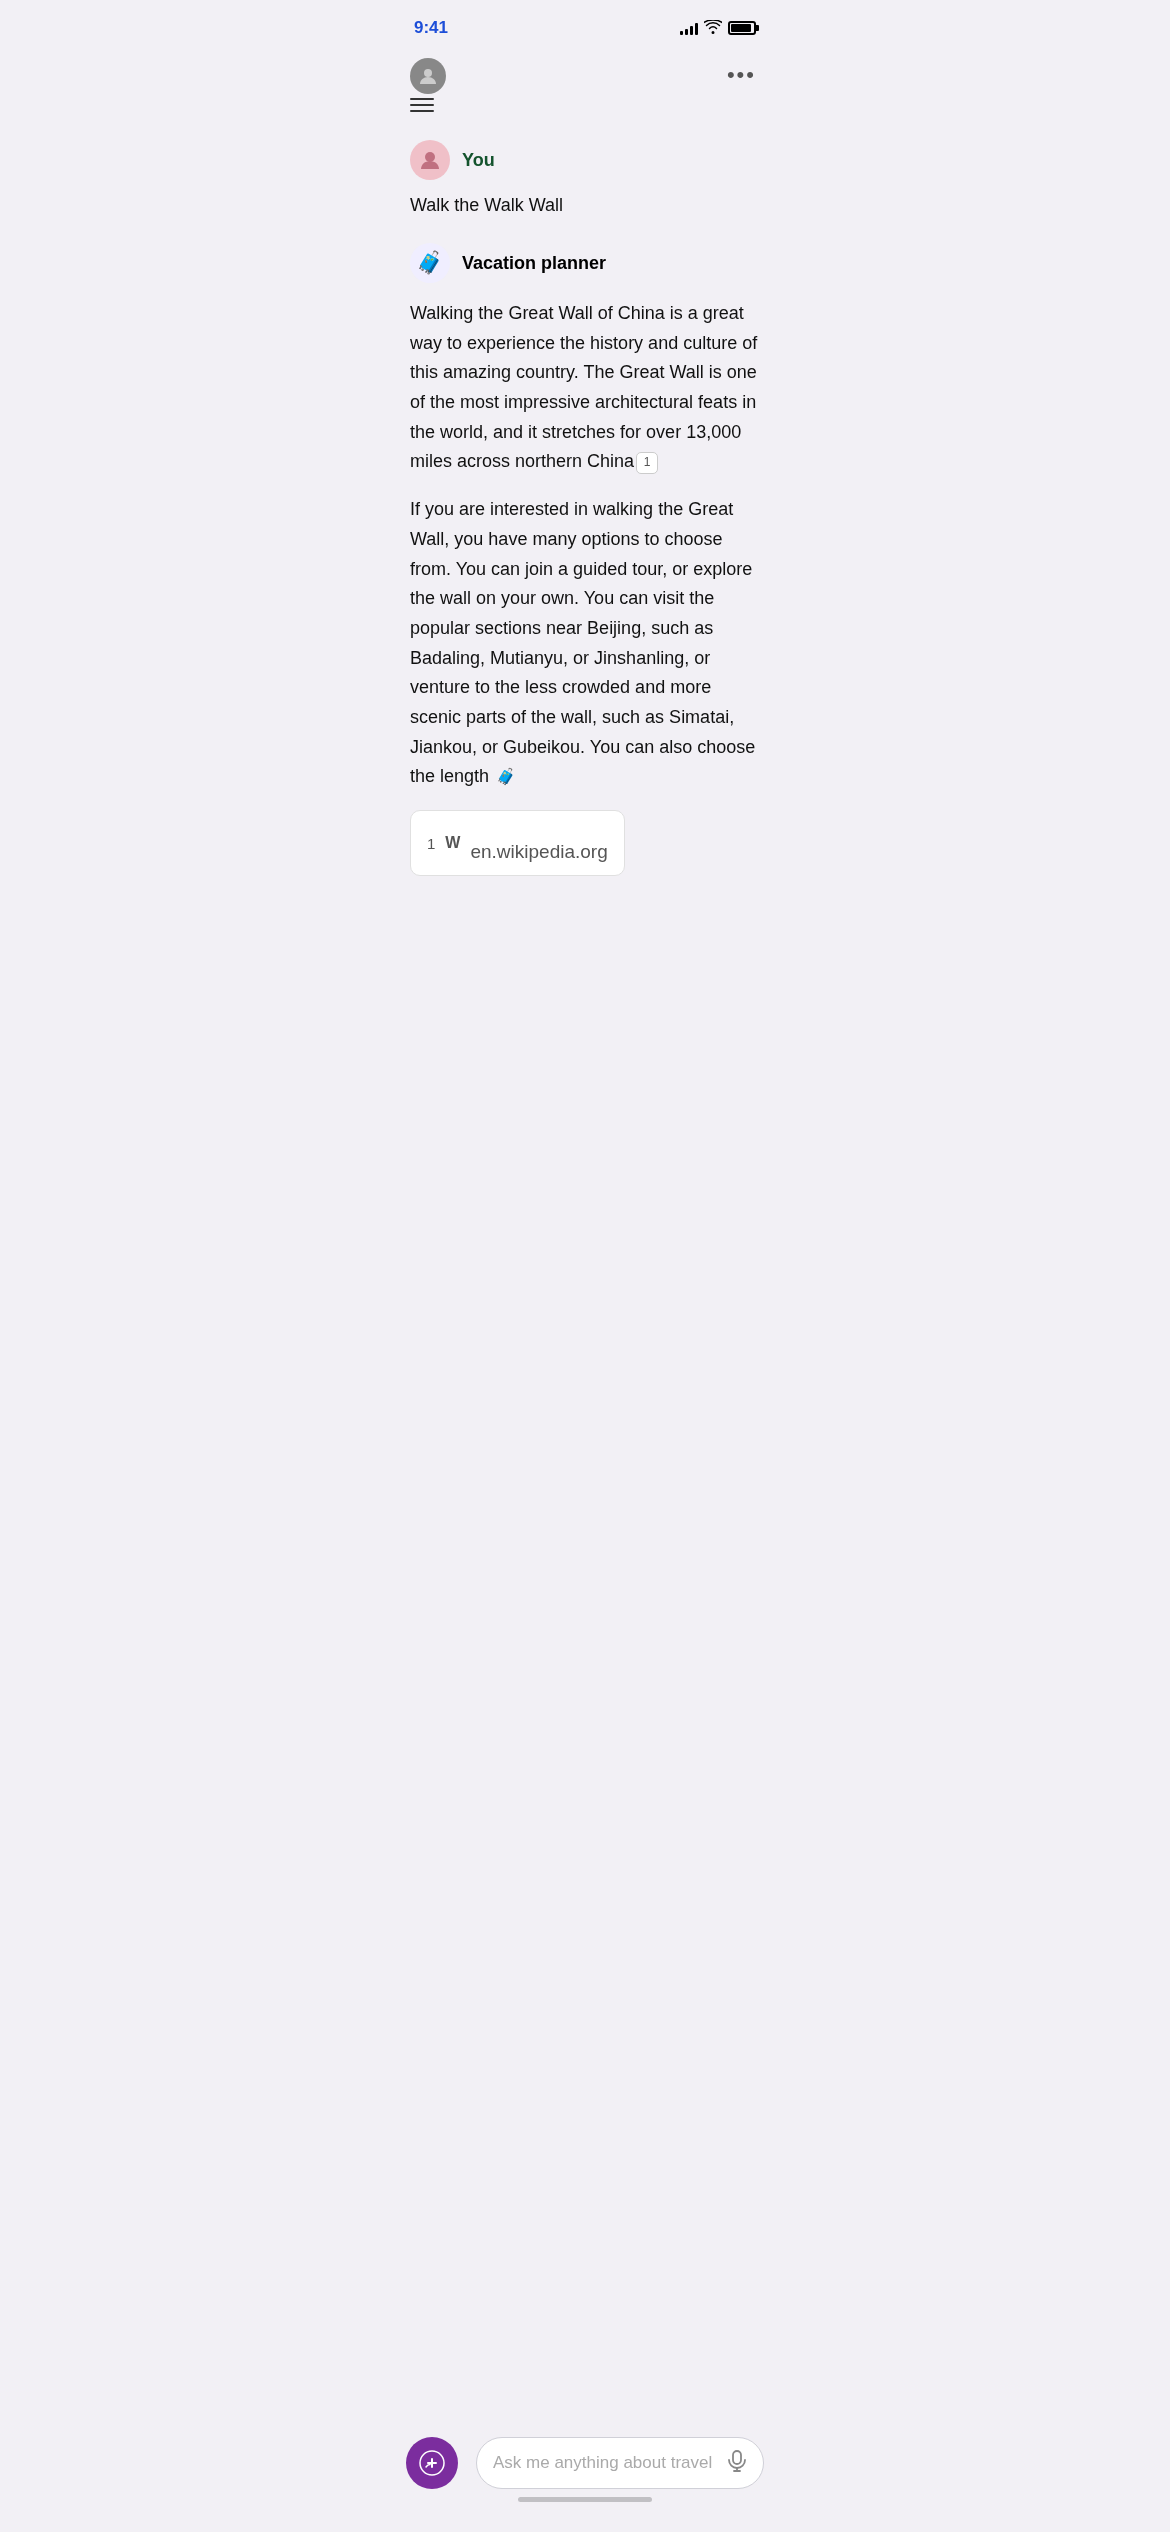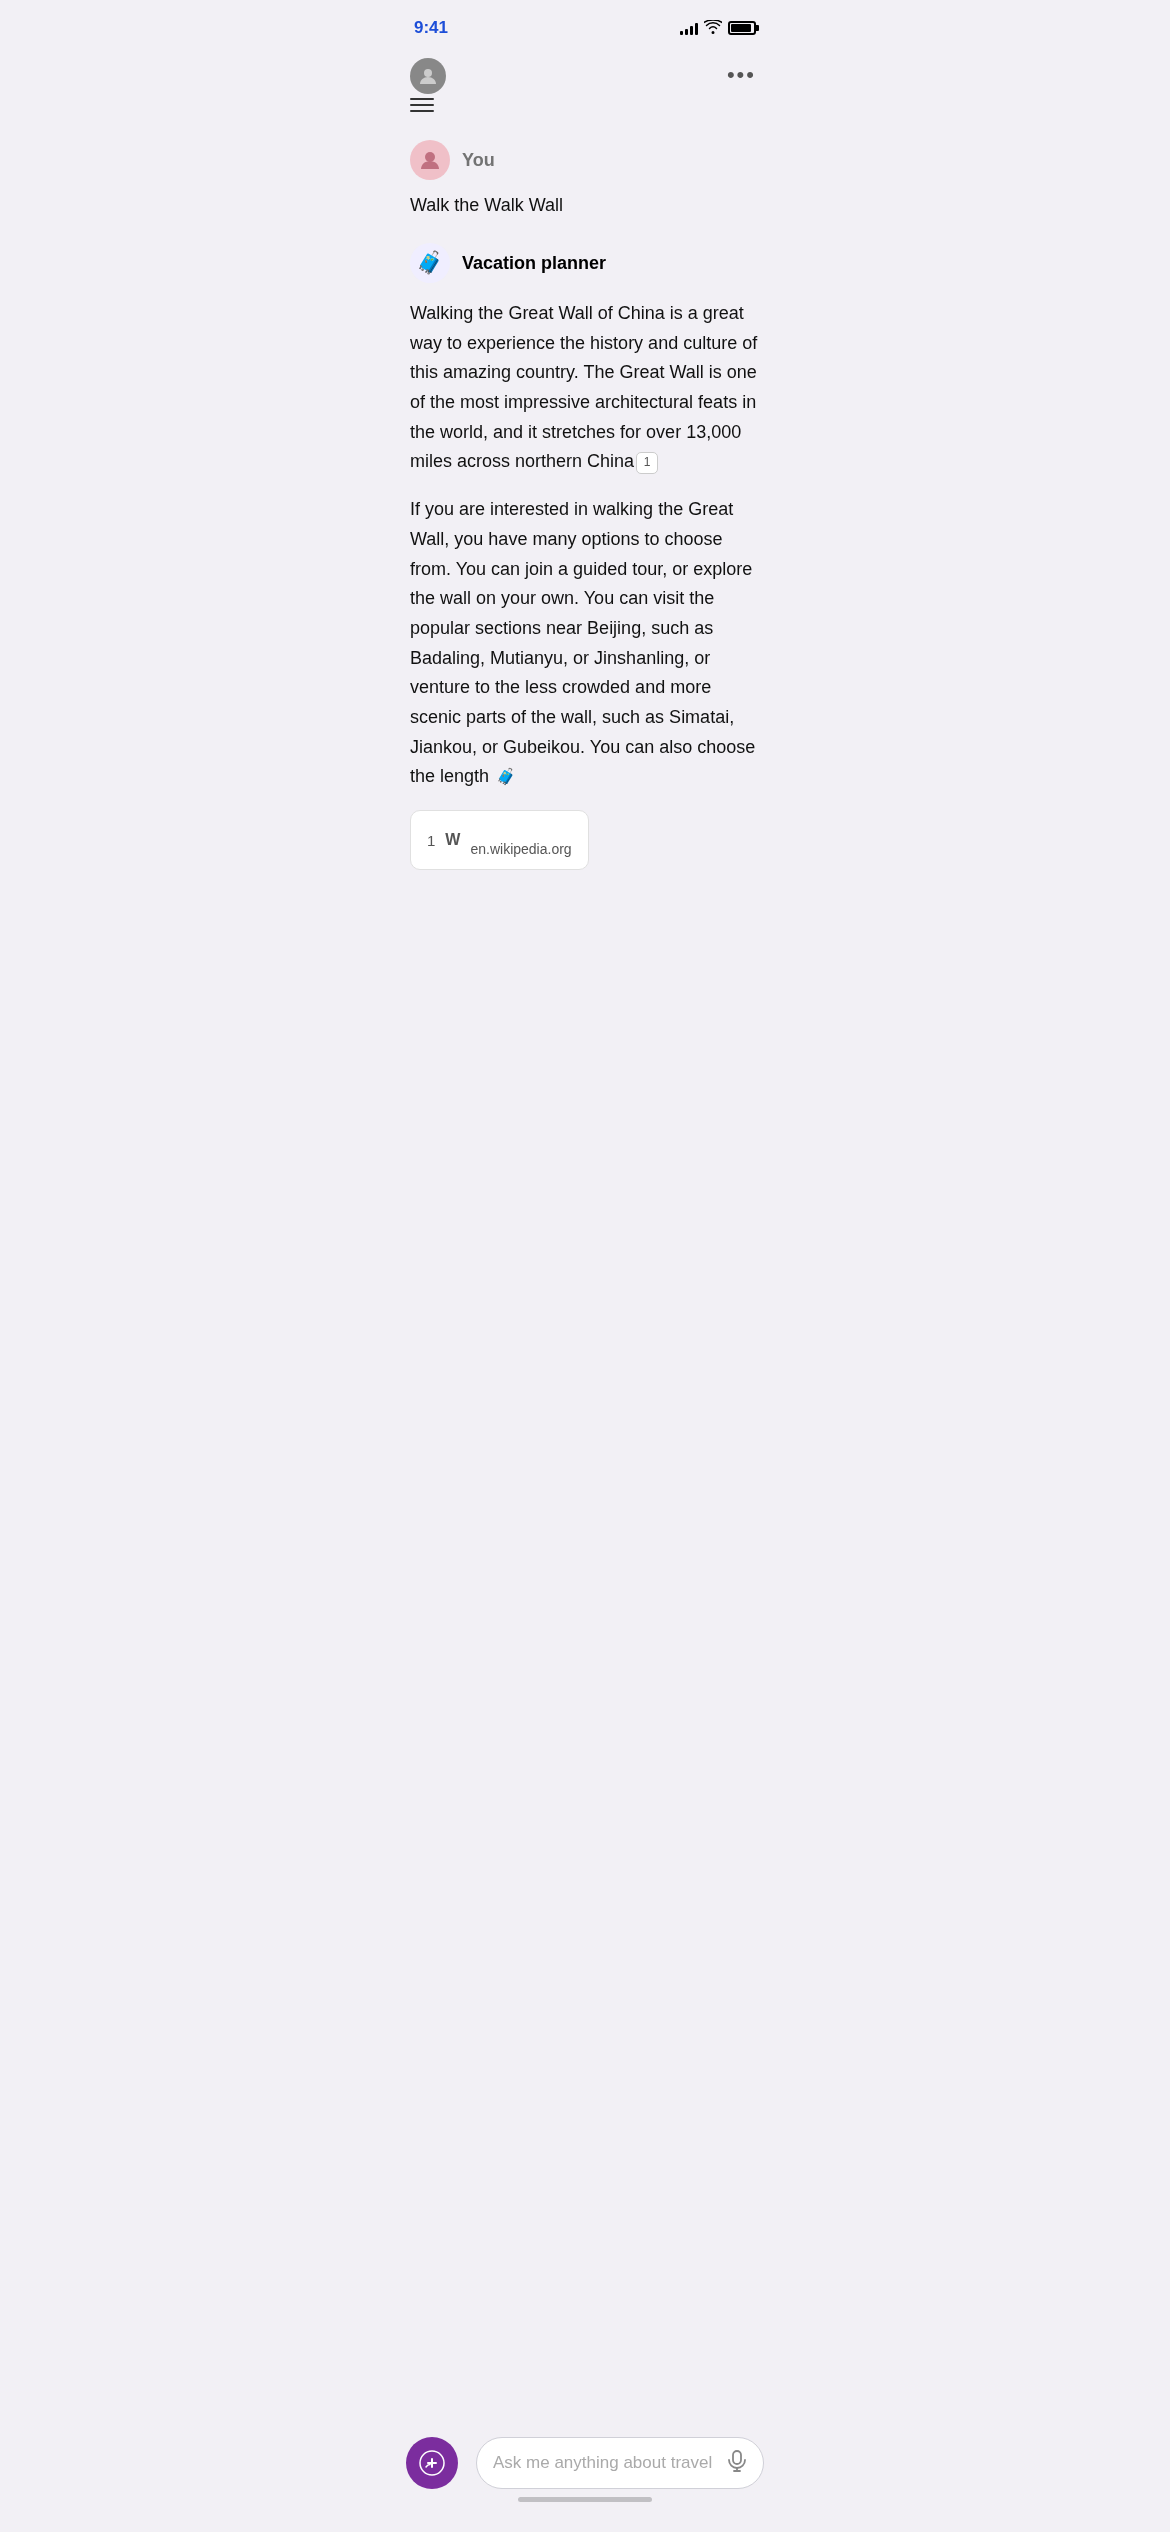--- a/index.html
+++ b/index.html
@@ -164,21 +164,21 @@
     }
 
     .user-avatar svg {
       width: 22px;
       height: 22px;
     }
 
     .user-name {
       font-size: 18px;
       font-weight: 700;
-      color: #737373;
+      color: #14532d;
     }
 
     .user-text {
       font-size: 18px;
       color: #111;
       line-height: 1.5;
       padding-left: 0;
     }
 
     
@@ -259,21 +259,21 @@
       font-weight: 500;
     }
 
     .wiki-w {
       font-size: 16px;
       font-weight: 700;
       color: #555;
     }
 
     .citation-url {
-      font-size: 14px;
+      font-size: 19px;
       color: #555;
       margin-top: 18px;
     }
 
     
     .bottom-area {
       position: fixed;
       bottom: 0;
       left: 50%;
       transform: translateX(-50%);

